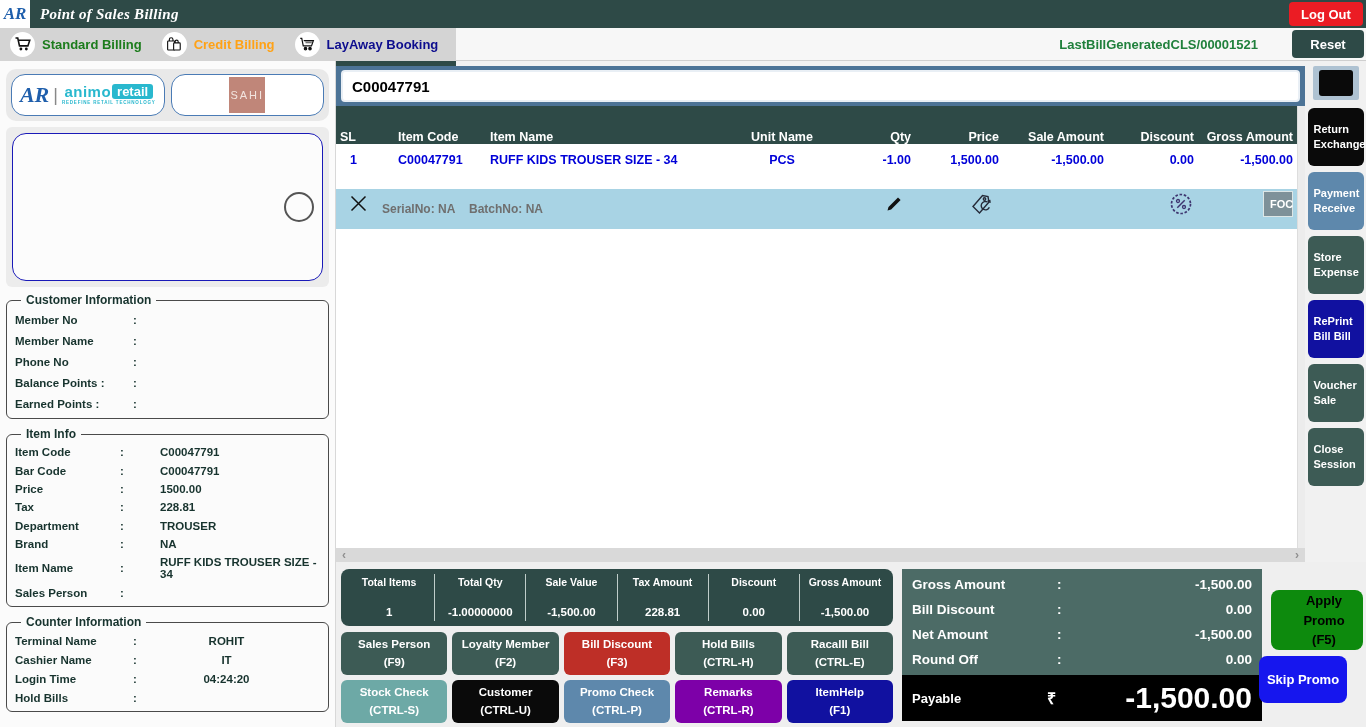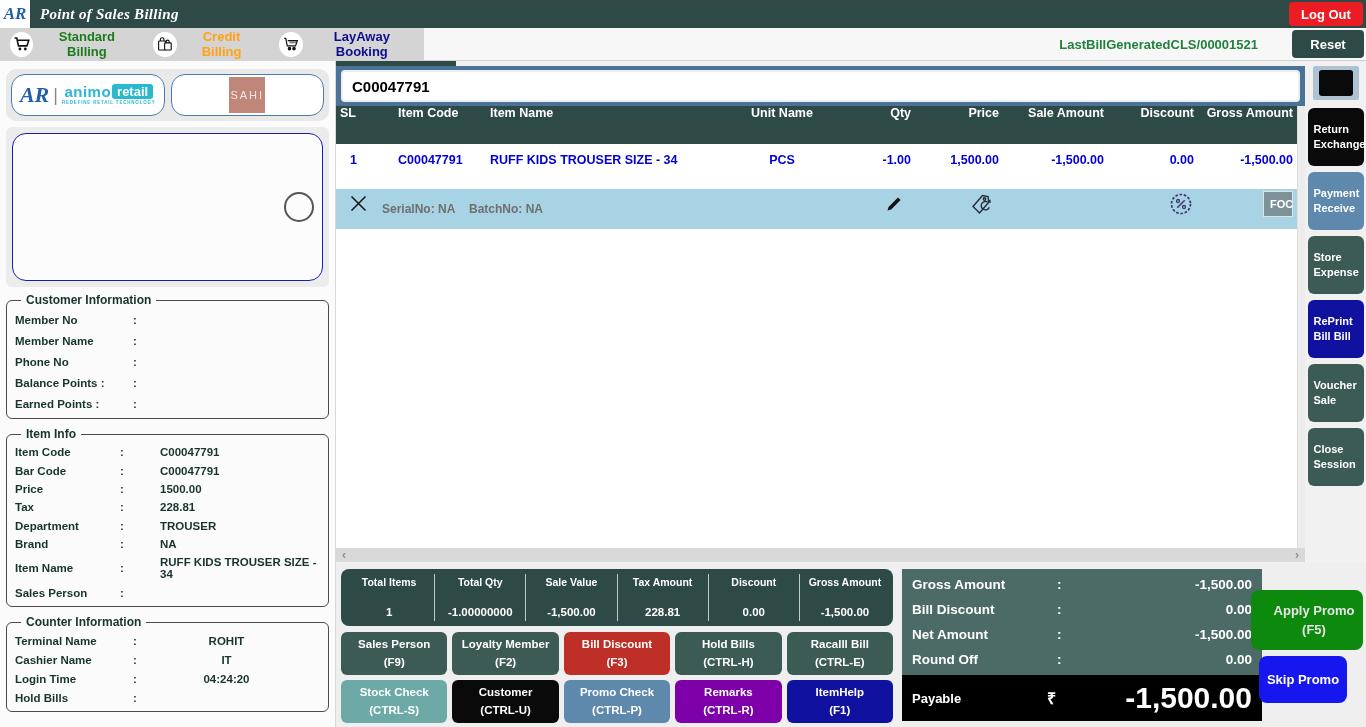--- a/index.html
+++ b/index.html
@@ -12,21 +12,21 @@
   
   .topbar { height:28px; background:#2E4A47; display:flex; align-items:center; }
   .logo-sq { width:30px; height:28px; background:#FFF; display:flex; align-items:center; justify-content:center;
              font-family:"Liberation Serif", serif; font-style:italic; font-weight:bold; font-size:17px; color:#1F5FAC; }
   .app-title { color:#FFF; font-family:"Liberation Serif", serif; font-style:italic; font-weight:bold;
                font-size:15px; margin-left:10px; letter-spacing:.3px; }
   .logout-btn { margin-left:auto; margin-right:3px; background:#EB1C24; color:#FFF; border:none; cursor:pointer;
                 font-weight:bold; font-size:13px; border-radius:4px; width:74px; height:24px; font-family:inherit; }
   
   .tabbar { height:33px; display:flex; align-items:center; background:#F7F7F7; border-bottom:1px solid #CFCFCF; }
-  .tabs-strip { width:424px; height:33px; background:#D4D4D4; display:flex; align-items:center; }
+  .tabs-strip { width:456px; height:33px; background:#D4D4D4; display:flex; align-items:center; }
   .tab { display:flex; align-items:center; gap:7px; padding:0 10px; height:33px; cursor:pointer;
          font-weight:bold; font-size:13px; background:transparent; border:none; font-family:inherit; }
   .tab-icon-circle { width:25px; height:25px; border-radius:50%; background:#FFF; display:flex; align-items:center; justify-content:center; }
   .tab-green { color:#1C7C1C; } .tab-orange { color:#FFA216; } .tab-navy { color:#0D0D8E; }
   .lastbill { margin-left:auto; color:#20803C; font-weight:bold; font-size:13px; margin-right:34px; }
   .reset-btn { width:72px; height:28px; background:#2E4A47; color:#FFF; border:none; border-radius:4px; cursor:pointer;
                font-weight:bold; font-size:13px; margin-right:2px; font-family:inherit; }
   
   .content { display:flex; height:666px; }
   .left-panel { width:336px; background:#FBFBFB; border-right:1px solid #D8D8D8; padding:6px 4px 0 4px; }
@@ -59,21 +59,21 @@
   .item .info-label { width:105px; }
   .info-colon { width:40px; text-align:left; }
   .info-value { flex:1; }
   .ctr .info-value { text-align:center; padding-right:40px; }
   
   .search-topstrip { height:5px; display:flex; background:#F1F1F1; }
   .search-topstrip .dark { width:120px; height:5px; background:#2E4A47; }
   .search-band { height:40px; background:#4C7396; padding:4px 5px; }
   .search-input { width:100%; height:32px; border:2px solid #E9EFF5; border-radius:4px; font-size:15px; font-weight:bold;
                   padding:0 9px; color:#000; outline:none; font-family:inherit; }
-  .table-header { height:38px; background:#2E4A47; color:#FFF; display:flex; align-items:flex-start;
+  .table-header { height:38px; background:#2E4A47; color:#FFF; display:flex; align-items:flex-end;
                   font-weight:bold; font-size:12.5px; width:961px; }
   .c-sl{width:26px; padding-left:4px;} .c-code{width:100px; padding-left:36px;} .c-name{width:265px; padding-left:28px;}
   .c-unit{width:110px; text-align:center;} .c-qty{width:80px; text-align:right; padding-right:6px;}
   .c-price{width:88px; text-align:right; padding-right:6px;} .c-sale{width:105px; text-align:right; padding-right:6px;}
   .c-disc{width:90px; text-align:right; padding-right:6px;} .c-gross{width:97px; text-align:right; padding-right:4px;}
   .item-row { height:32px; display:flex; align-items:center; color:#0000D8; font-weight:bold; font-size:12.5px;
               background:#FFF; width:961px; cursor:pointer; }
   .item-row .c-sl { padding-left:14px; }
   .detail-strip { margin-top:13px; height:40px; background:#A8D3E4; position:relative; display:flex; align-items:center; width:961px; }
   .x-icon { position:absolute; left:14px; top:6px; cursor:pointer; }
@@ -116,22 +116,22 @@
             display:flex; flex-direction:column; align-items:center; justify-content:center; line-height:1.5;
             cursor:pointer; font-family:inherit; }
   .totals-panel { position:absolute; left:566px; top:7px; width:360px; height:152px; display:flex; flex-direction:column; }
   .totals-rows { background:#4C6B66; flex:1; padding:3px 0; }
   .t-row { display:flex; align-items:center; height:25px; color:#FFF; font-weight:bold; font-size:13.5px; padding:0 10px; }
   .t-label { width:145px; } .t-colon { width:65px; } .t-value { flex:1; text-align:right; }
   .payable-strip { background:#000; height:51px; display:flex; align-items:center; color:#FFF; padding:0 10px; }
   .p-label { font-size:13px; font-weight:bold; width:135px; }
   .p-cur { font-size:16px; font-weight:bold; width:60px; }
   .p-value { flex:1; font-size:30px; font-weight:bold; text-align:right; }
-  .promo-apply { position:absolute; right:3px; top:28px; width:112px; height:60px; background:#0D8A0D; border:none;
-                 border-radius:8px; color:#e5e5e5; font-weight:bold; font-size:13px; cursor:pointer; line-height:1.5; font-family:inherit;padding-left:20px; }
+  .promo-apply { position:absolute; right:3px; top:28px; width:92px; height:60px; background:#0D8A0D; border:none;
+                 border-radius:8px; color:#000000; font-weight:bold; font-size:13px; cursor:pointer; line-height:1.5; font-family:inherit;padding-left:20px; }
   .promo-skip { position:absolute; right:19px; top:94px; width:88px; height:47px; background:#1616EE; border:none;
                 border-radius:8px; color:#FFF; font-weight:bold; font-size:13px; cursor:pointer; font-family:inherit; }
 </style>
 </head>
 <body>
 
 <header class="topbar">
   <div class="logo-sq">
       <span>AR</span>
     </div>

